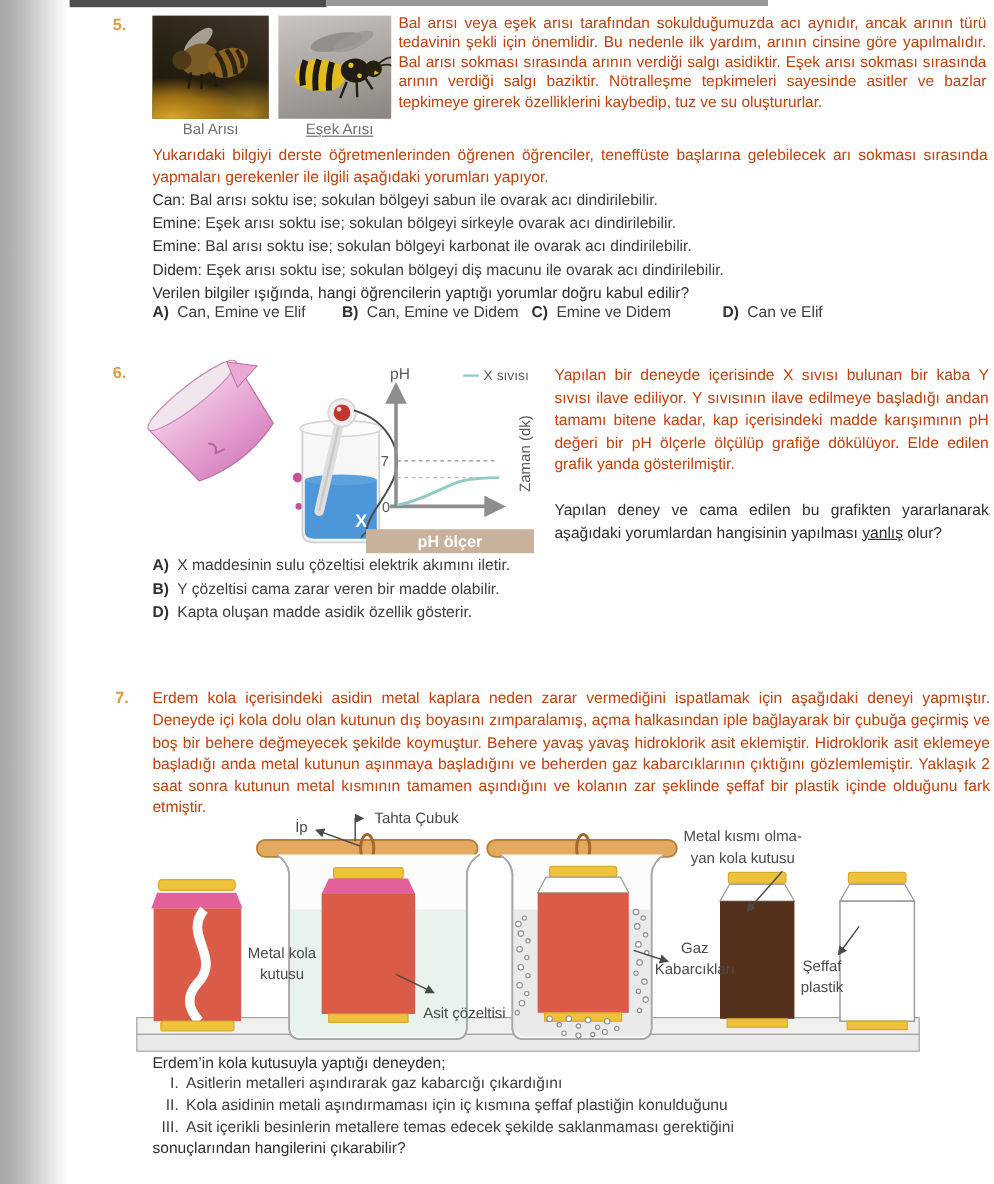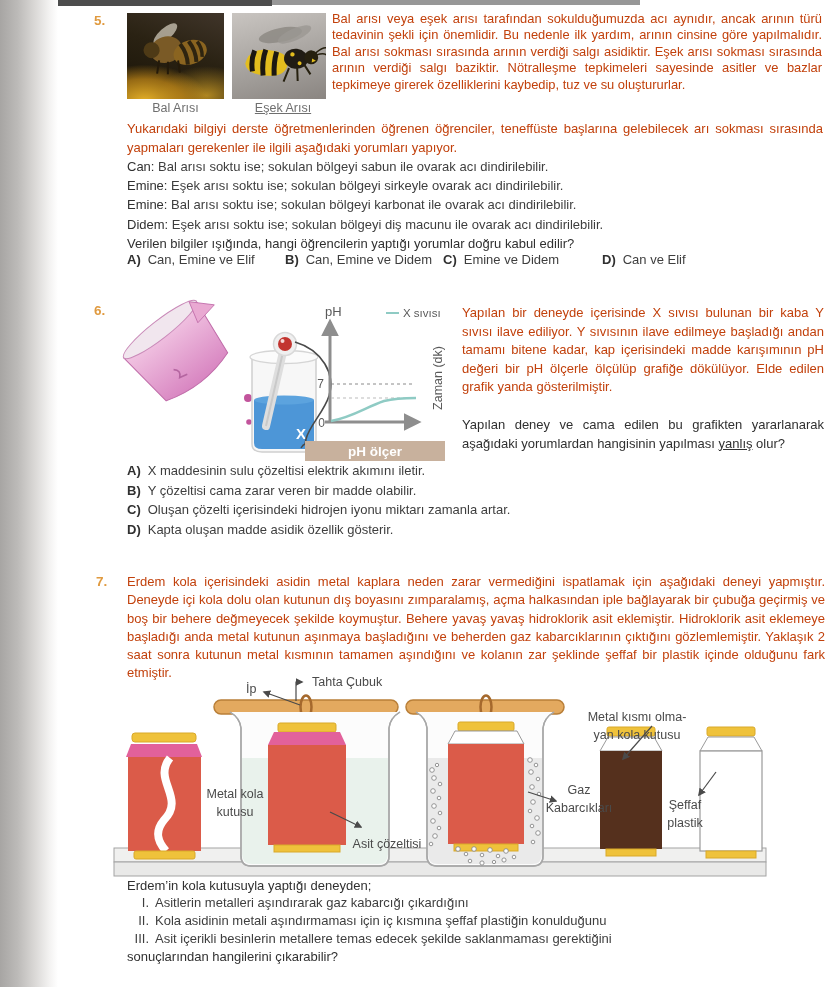--- a/index.html
+++ b/index.html
@@ -156,21 +156,20 @@
   </svg>
 
   <div class="txt" style="position:absolute;left:462px;top:304px;width:362px;">Yapılan bir deneyde içerisinde X sıvısı bulunan bir kaba Y sıvısı ilave ediliyor. Y sıvısının ilave edilmeye başladığı andan tamamı bitene kadar, kap içerisindeki madde karışımının pH değeri bir pH ölçerle ölçülüp grafiğe dökülüyor. Elde edilen grafik yanda gösterilmiştir.</div>
   <div class="txt b" style="position:absolute;left:462px;top:416px;width:362px;">
     <span>Yapılan deney ve cama edilen bu grafikten yararlanarak aşağıdaki yorumlardan hangisinin yapılması </span><span style="text-decoration:underline;">yanlış</span><span> olur?</span>
   </div>
 
   <div class="vlist" style="position:absolute;left:127px;top:461px;width:696px;font-size:13px;line-height:19.6px;">
     <div><span class="optlbl">A)</span><span>X maddesinin sulu çözeltisi elektrik akımını iletir.</span></div>
     <div><span class="optlbl">B)</span><span>Y çözeltisi cama zarar veren bir madde olabilir.</span></div>
-    <div><span class="optlbl">C)</span><span>Oluşan çözelti içerisindeki hidrojen iyonu miktarı zamanla artar.</span></div>
     <div><span class="optlbl">D)</span><span>Kapta oluşan madde asidik özellik gösterir.</span></div>
   </div>
 
   <span class="qnum" style="left:96px;top:574px;">7.</span>
 
   <div class="txt" style="position:absolute;left:127px;top:573px;width:698px;line-height:18.3px;">Erdem kola içerisindeki asidin metal kaplara neden zarar vermediğini ispatlamak için aşağıdaki deneyi yapmıştır. Deneyde içi kola dolu olan kutunun dış boyasını zımparalamış, açma halkasından iple bağlayarak bir çubuğa geçirmiş ve boş bir behere değmeyecek şekilde koymuştur. Behere yavaş yavaş hidroklorik asit eklemiştir. Hidroklorik asit eklemeye başladığı anda metal kutunun aşınmaya başladığını ve beherden gaz kabarcıklarının çıktığını gözlemlemiştir. Yaklaşık 2 saat sonra kutunun metal kısmının tamamen aşındığını ve kolanın zar şeklinde şeffaf bir plastik içinde olduğunu fark etmiştir.</div>
 
   <svg style="position:absolute;left:100px;top:670px;" width="670" height="210" viewBox="0 0 670 210">
     <defs>
       <marker id="ah7" viewBox="0 0 10 10" refX="8" refY="5" markerWidth="6.5" markerHeight="6.5" orient="auto-start-reverse">
@@ -282,21 +281,21 @@
     <polyline points="196,31 196,12 202,12" fill="none" stroke="#4a4a4a" stroke-width="1.2" marker-end="url(#ah7)"></polyline>
     <line x1="230" y1="142" x2="261" y2="157" stroke="#4a4a4a" stroke-width="1.2" marker-end="url(#ah7)"></line>
     <line x1="428" y1="122" x2="456" y2="131" stroke="#4a4a4a" stroke-width="1.2" marker-end="url(#ah7)"></line>
     <line x1="552" y1="56" x2="523" y2="89" stroke="#4a4a4a" stroke-width="1.2" marker-end="url(#ah7)"></line>
     <line x1="616" y1="102" x2="599" y2="125" stroke="#4a4a4a" stroke-width="1.2" marker-end="url(#ah7)"></line>
   </svg>
 
   <div class="dlabel" style="left:204px;top:786px;width:62px;">Metal kola kutusu</div>
   <div class="dlabel" style="left:348px;top:836px;width:78px;">Asit çözeltisi</div>
   <div class="dlabel" style="left:536px;top:782px;width:86px;">Gaz Kabarcıkları</div>
-  <div class="dlabel" style="left:586px;top:689px;width:102px;margin-top:20px;">
+  <div class="dlabel" style="left:568px;top:689px;width:102px;">
     <div>Metal kısmı olma-</div>
     <div>yan kola kutusu</div>
   </div>
   <div class="dlabel" style="left:660px;top:797px;width:50px;">Şeffaf plastik</div>
 
   <div class="txt b" style="position:absolute;left:127px;top:877px;width:698px;">Erdem’in kola kutusuyla yaptığı deneyden;</div>
 
   <div style="position:absolute;left:127px;top:894px;width:698px;">
     <div class="item-row">
         <span class="item-lbl">I.</span>

